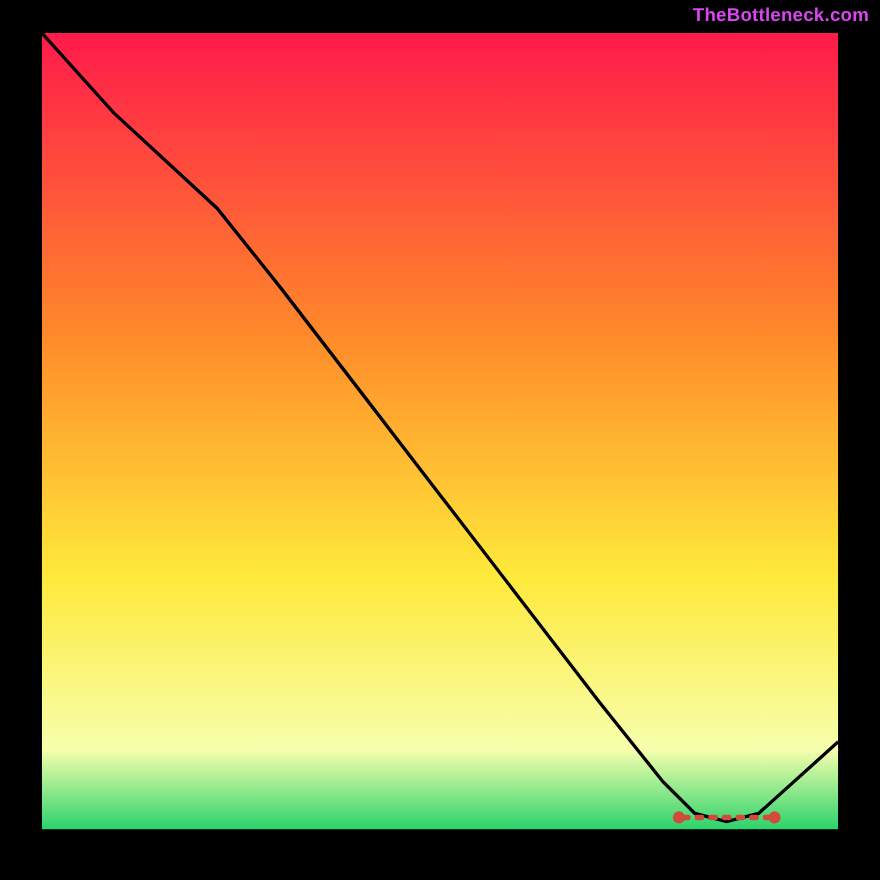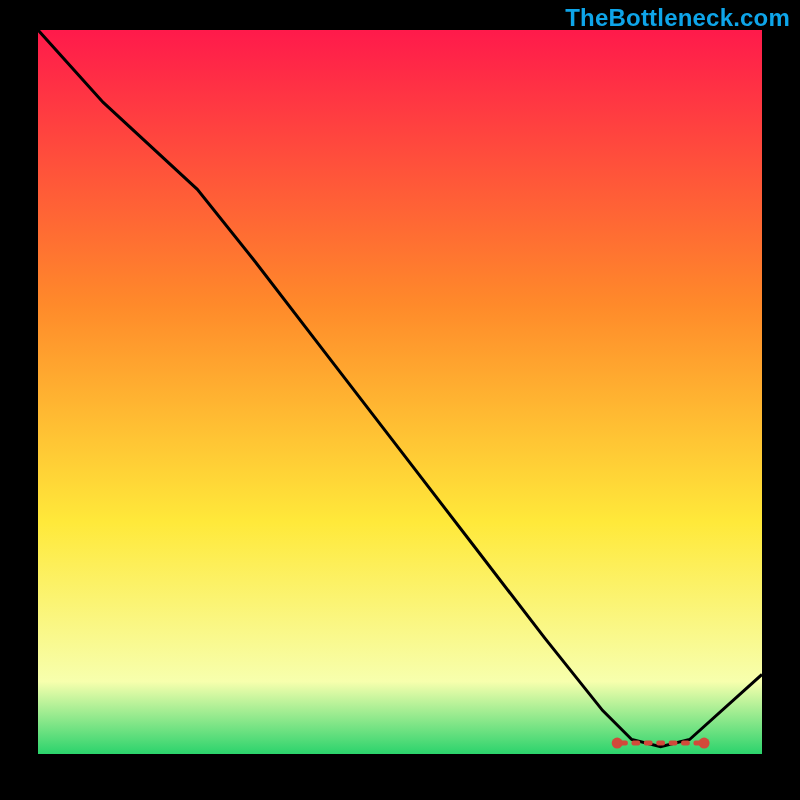--- a/index.html
+++ b/index.html
@@ -13,23 +13,23 @@
   .outer {
     position: relative;
     width: 800px;
     height: 800px;
     background: #000;
   }
   .attribution {
     position: absolute;
     top: 4px;
     right: 10px;
-    color: #0ea5e9;
+    color: #d946ef;
     font-family: Arial, Helvetica, sans-serif;
-    font-size: 24px;
+    font-size: 17px;
     font-weight: 600;
     letter-spacing: 0.2px;
   }
   .plot {
     position: absolute;
     left: 38px;
     top: 30px;
     width: 724px;
     height: 724px;
   }

